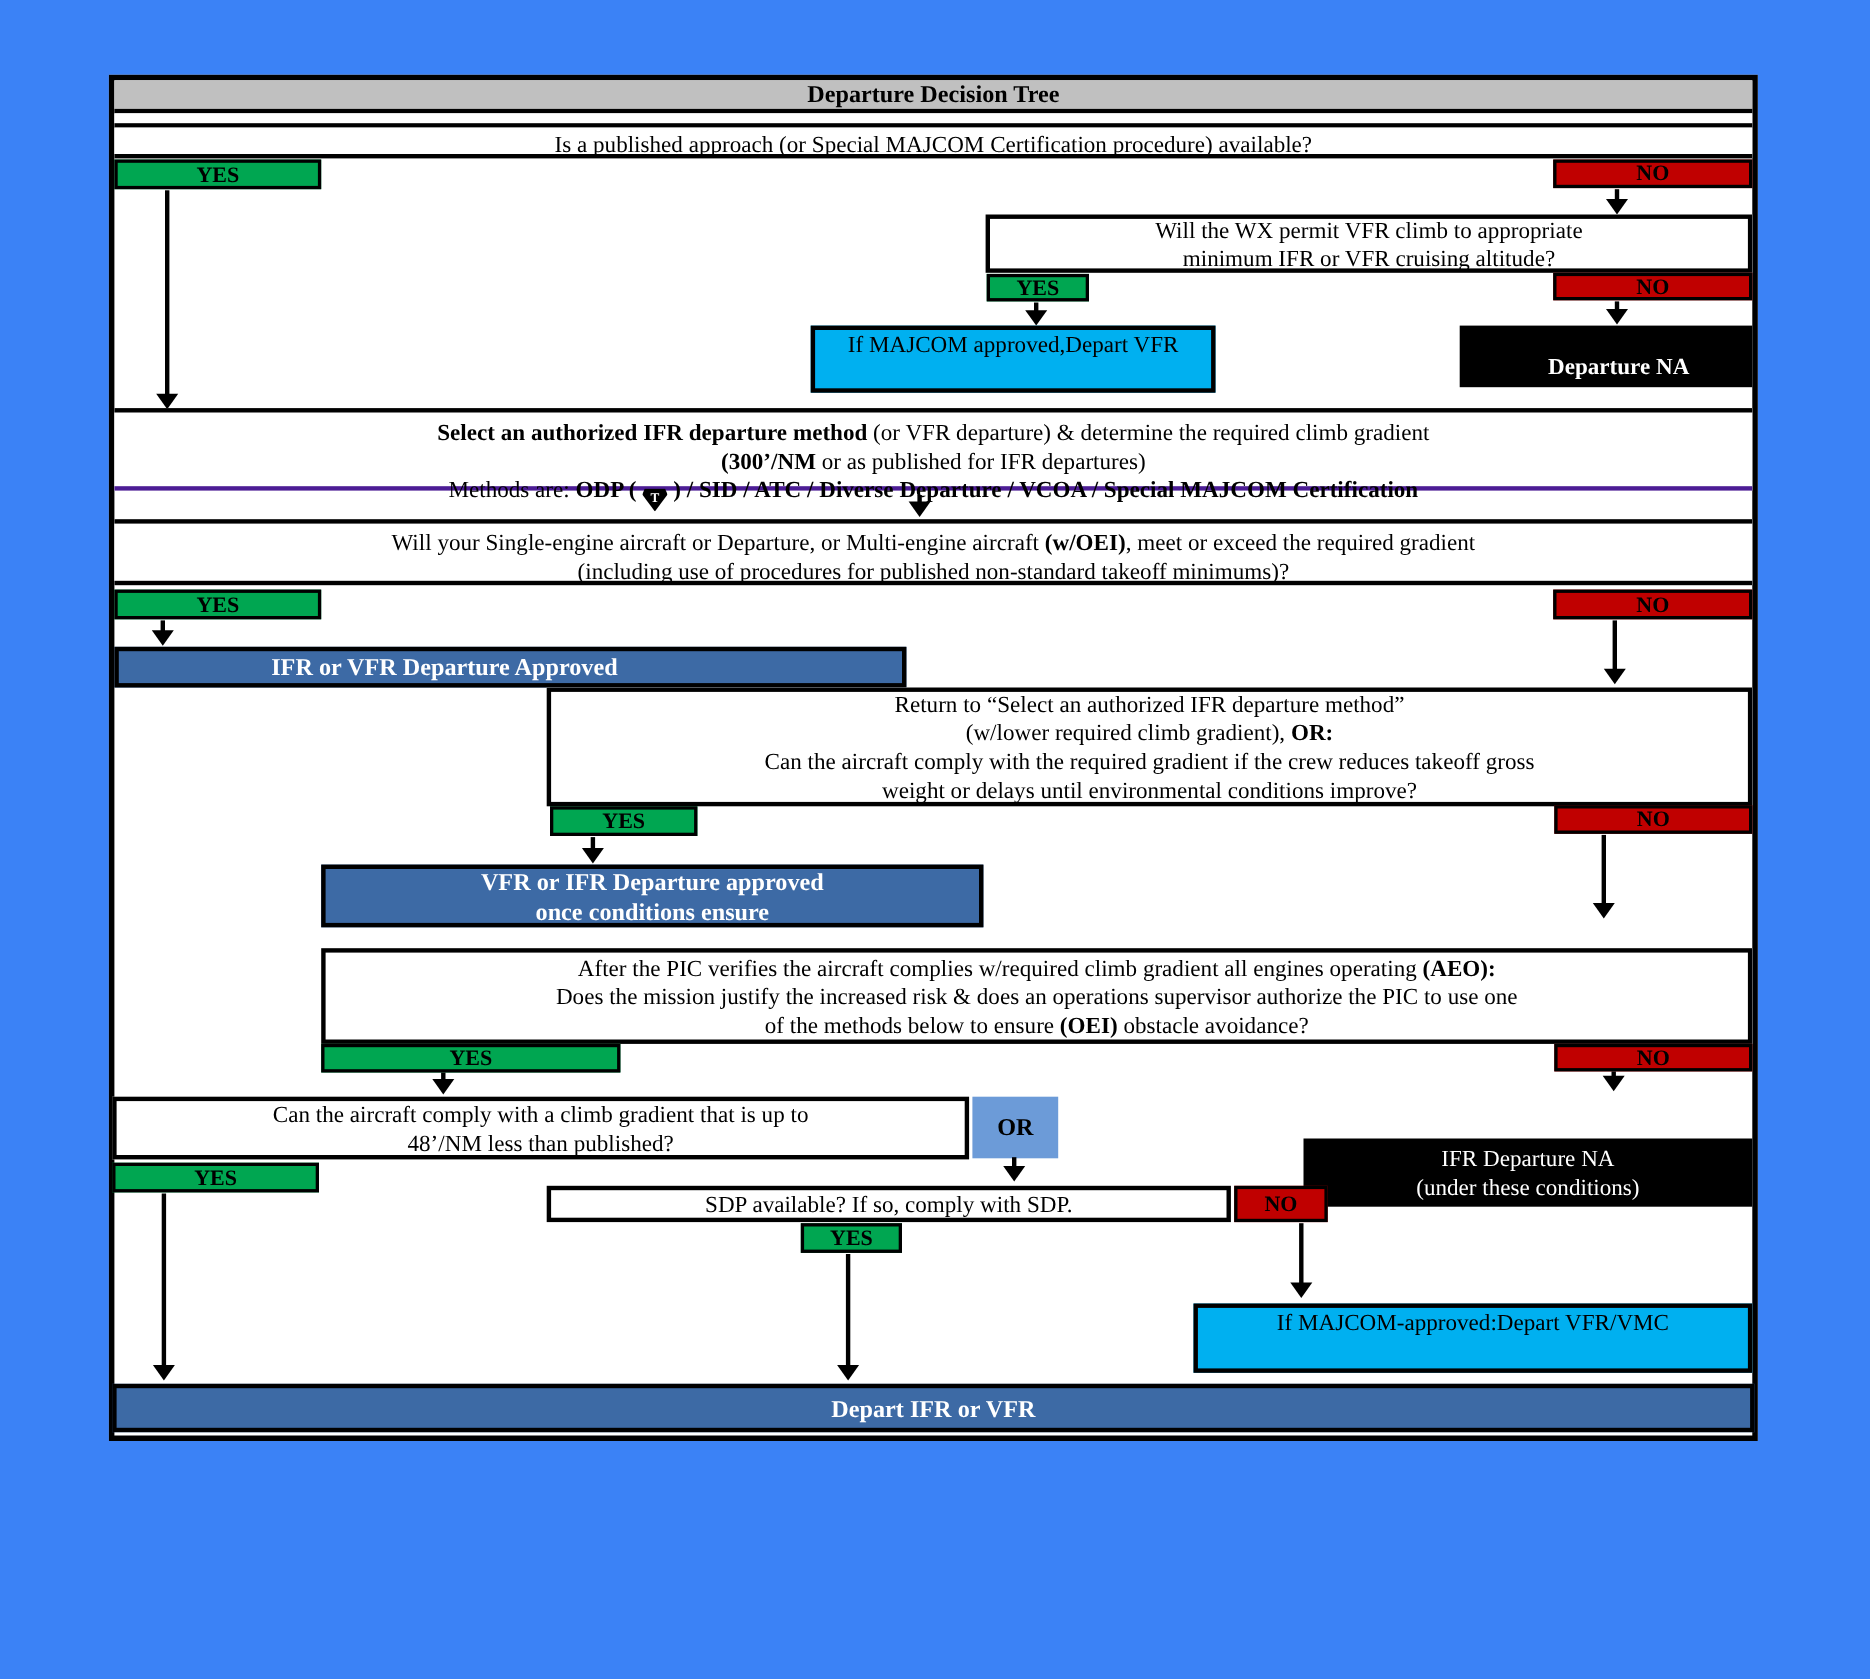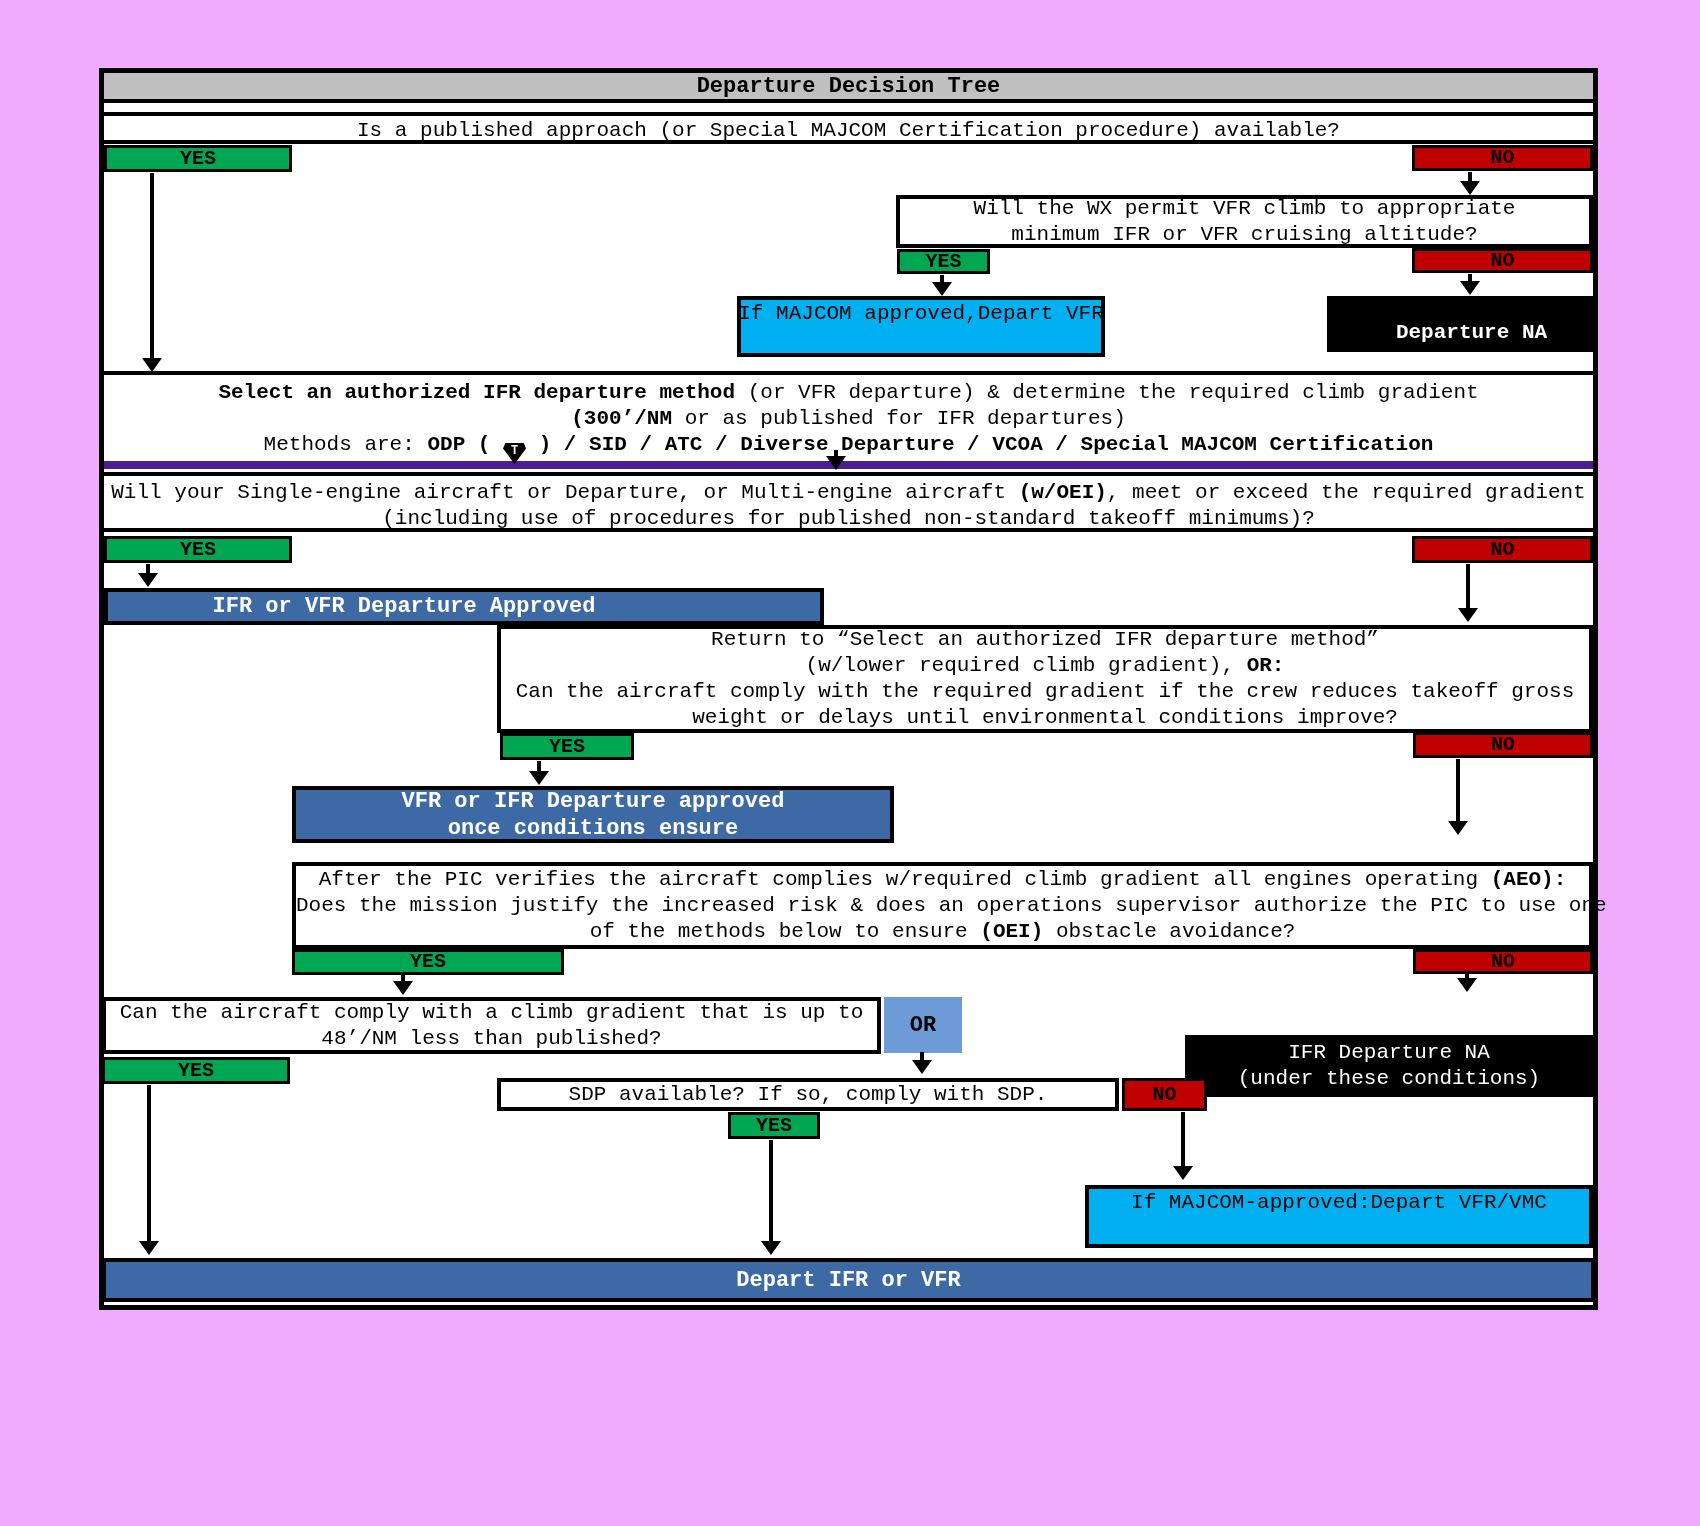--- a/index.html
+++ b/index.html
@@ -1,17 +1,17 @@
 <!DOCTYPE html>
 <html><head>
 <meta charset="utf-8">
 <style>
   html,body{margin:0;padding:0;background:#fff;}
-  #page{position:relative;width:1700px;height:1526px;background:#f0abfc;
-        font-family:Liberation Mono, monospace;color:#000;}
+  #page{position:relative;width:1700px;height:1526px;background:#3b82f6;
+        font-family:Liberation Serif, serif;color:#000;}
   .abs{position:absolute;box-sizing:border-box;}
   
   #frame{left:99px;top:68px;width:1499px;height:1242px;border:5px solid #000;background:#fff;}
   
   .row{left:104px;width:1489px;background:#fff;}
   .titlebar{background:#c0c0c0;border-bottom:4px solid #000;font-weight:bold;font-size:22px;
             display:flex;align-items:center;justify-content:center;}
   .sep{border-bottom:4px solid #000;}
   .qtext{font-size:21px;line-height:26px;text-align:center;}
   
@@ -97,21 +97,21 @@
 
   <div class="abs cyanbox" style="left:737px;top:296px;width:368px;height:61px;">
       <div class="tline"><span>If MAJCOM approved,</span></div>
       <div class="tline"><span>Depart VFR</span></div>
     </div>
 
   <div class="abs blackbox" style="left:1327px;top:296px;width:266px;height:56px;padding-bottom:6px;padding-left:23px;">
       <div class="tline"><span class="bseg">Departure NA</span></div>
     </div>
 
-  <div class="abs row qtext" style="top:371px;height:98px;border-top:4px solid #000;border-bottom:8px solid #4c1d95;padding-top:5px;">
+  <div class="abs row qtext" style="top:371px;height:75px;border-top:4px solid #000;border-bottom:4px solid #4c1d95;padding-top:5px;">
       <div class="tline"><span class="bseg">Select an authorized IFR departure method </span><span>(or VFR departure) &amp; determine the required climb gradient</span></div>
       <div class="tline"><span class="bseg">(300’/NM </span><span>or as published for IFR departures)</span></div>
       <div class="tline"><span>Methods are:  </span><span class="bseg">ODP ( </span><span class="odp">T</span><span class="bseg"> ) / SID / ATC / Diverse Departure / VCOA / Special MAJCOM Certification</span></div>
     </div>
 
   <div class="arrow" style="left:836px;top:450px;height:20px;">
       <div class="shaft"></div>
       <div class="head"></div>
     </div>
 

